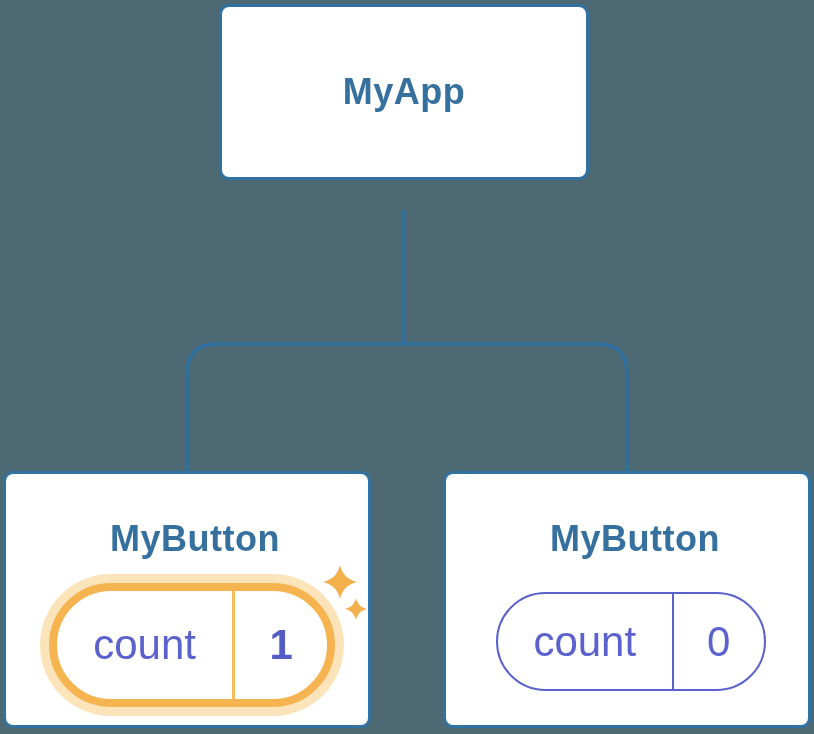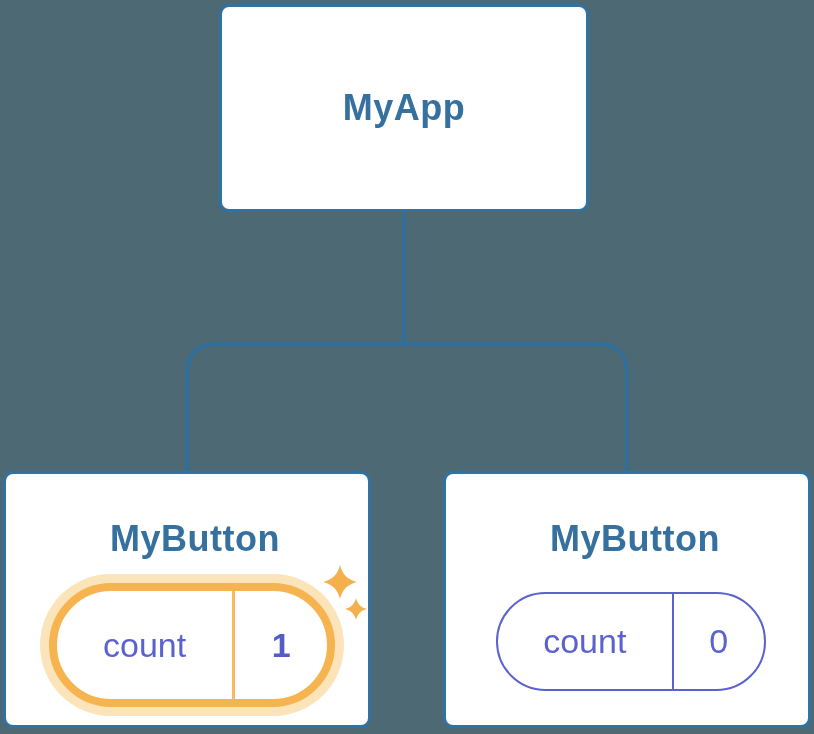--- a/index.html
+++ b/index.html
@@ -26,21 +26,21 @@
   }
   .connector-svg { position:absolute; left:0; top:0; pointer-events:none; }
   .connector-svg path { stroke: var(--connector); stroke-width:3.5; fill:none; }
 
   .card {
     position:absolute;
     background: var(--node-fill);
     border:3px solid var(--node-border);
     border-radius:10px;
   }
-  .card-root { left:219px; top:4px; width:370px; height:208px;
+  .card-root { left:219px; top:4px; width:370px; height:176px;
     display:flex; align-items:center; justify-content:center; }
   .card-left  { left:3px;   top:471px; width:368px; height:257px; }
   .card-right { left:443px; top:471px; width:368px; height:257px; }
 
   .card-title {
     color: var(--node-label);
     font-weight:bold;
     letter-spacing:0.5px;
   }
   .card-root .card-title { font-size:36px; }
@@ -50,21 +50,21 @@
   }
 
   .pill {
     position:absolute;
     background:#fff;
     display:flex;
     align-items:stretch;
   }
   .pill-cell {
     display:flex; align-items:center; justify-content:center;
-    font-size:34px;
+    font-size:42px;
     color: var(--state-purple);
     text-align: right;
   }
   .pill-key { flex:0 0 66%; }
   .pill-value { flex:1; }
 
   .pill-orange {
     left:43px; top:109px; width:286px; height:124px;
     border:8px solid var(--highlight-orange);
     border-radius:70px;

